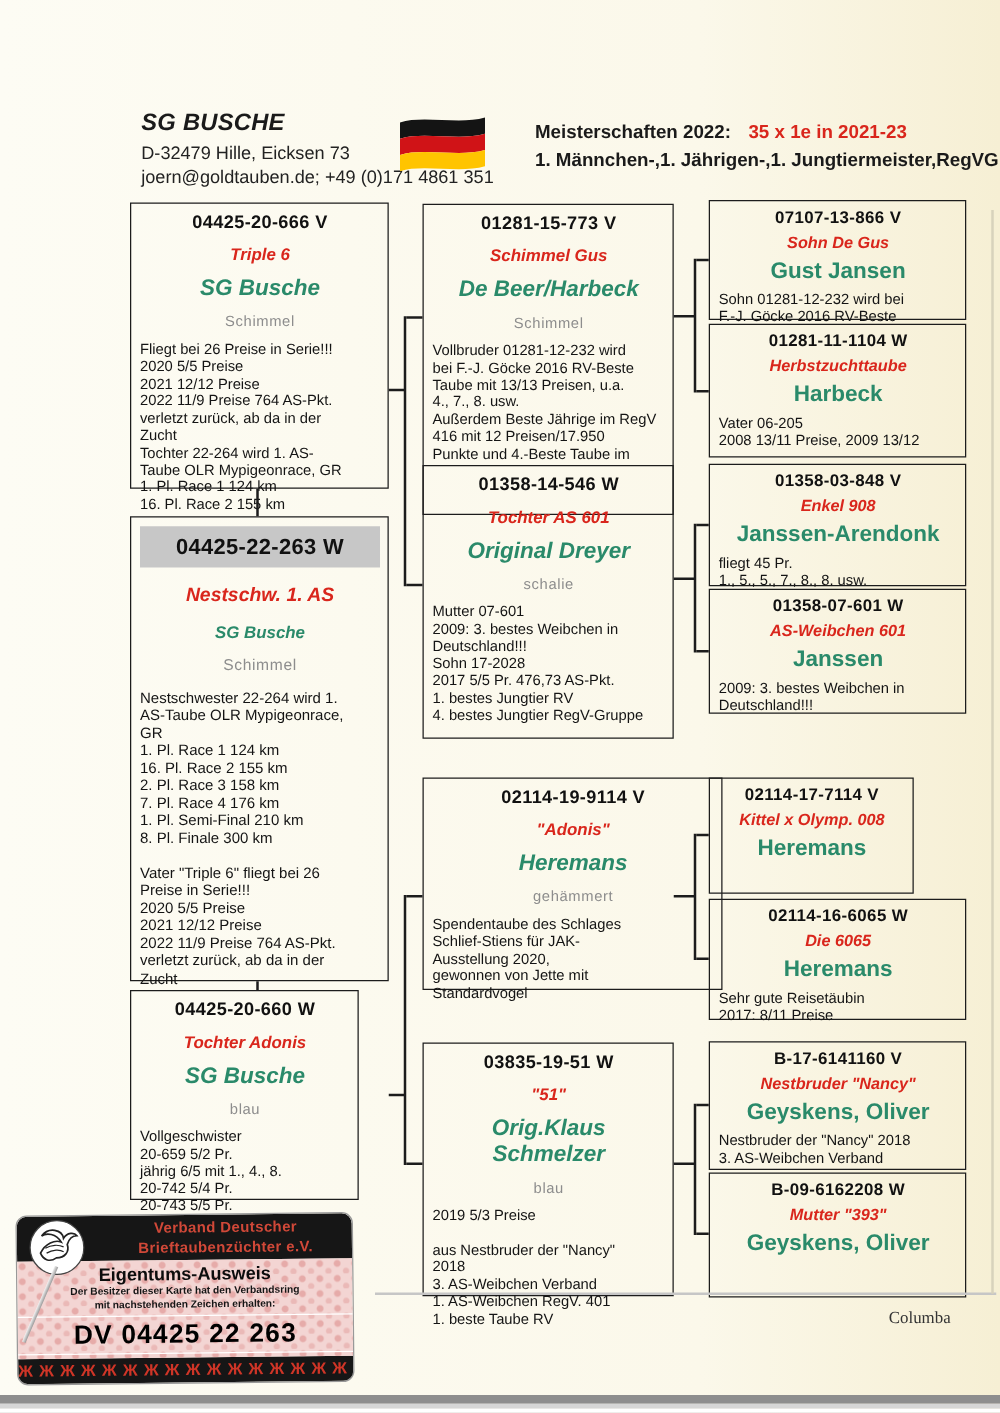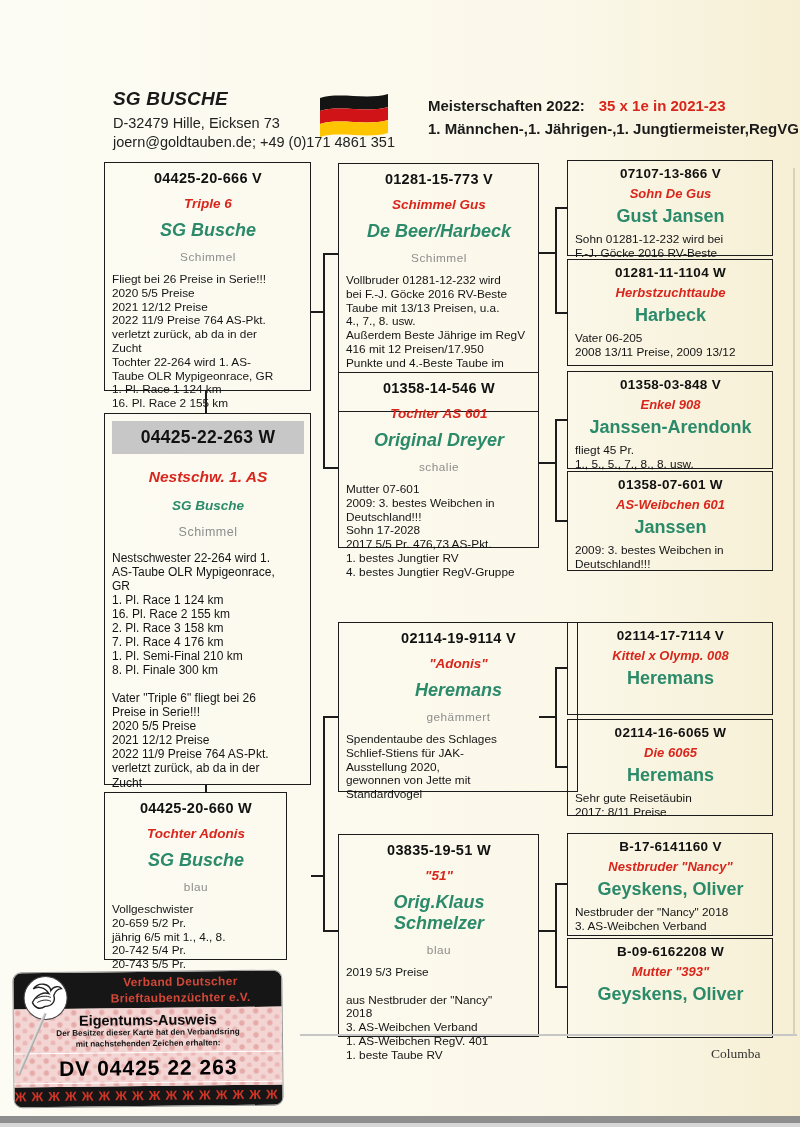--- a/index.html
+++ b/index.html
@@ -34,28 +34,28 @@
   .pbox.subject .ring.hl{background:var(--hl);margin:3px 0 0;padding:6px 2px;font-size:17.5px;}
   .pbox.subject .name{font-size:15.5px;margin-top:14px;}
   .pbox.subject .breeder{font-size:13.5px;margin-top:12px;}
   .pbox.subject .colorw{font-size:12.5px;margin-top:12px;}
   .pbox.subject .body{margin-top:12px;font-size:12px;}
 
   .slot-father{left:104px;top:162px;width:207px;height:229px;}
   .slot-subject{left:104px;top:413px;width:207px;height:372px;}
   .slot-mother{left:104px;top:792px;width:183px;height:168px;}
   .slot-pgf{left:338px;top:163px;width:201px;height:249px;}
-  .slot-pgm{left:338px;top:372px;width:201px;height:176px;}
+  .slot-pgm{left:338px;top:372px;width:201px;height:219px;}
   .slot-mgf{left:338px;top:622px;width:240px;height:170px;}
   .slot-mgm{left:338px;top:834px;width:201px;height:203px;}
   .slot-ppgf{left:567px;top:160px;width:206px;height:96px;}
   .slot-ppgm{left:567px;top:259px;width:206px;height:107px;}
   .slot-pmgf{left:567px;top:371px;width:206px;height:98px;}
   .slot-pmgm{left:567px;top:471px;width:206px;height:100px;}
-  .slot-mpgf{left:567px;top:622px;width:206px;height:93px;}
+  .slot-mpgf{left:567px;top:622px;width:164px;height:93px;}
   .slot-mpgm{left:567px;top:719px;width:206px;height:97px;}
   .slot-mmgf{left:567px;top:833px;width:206px;height:103px;}
   .slot-mmgm{left:567px;top:938px;width:206px;height:100px;}
 
   .conn{position:absolute;background:#1c1c1c;}
 
   
   .card{position:absolute;left:14px;top:972px;width:268px;height:134px;transform:rotate(-.6deg);
         border-radius:8px;overflow:hidden;box-shadow:0 0 0 1px #999;}
   .card-head{height:36px;background:#161616;position:relative;border-radius:8px 8px 0 0;}

